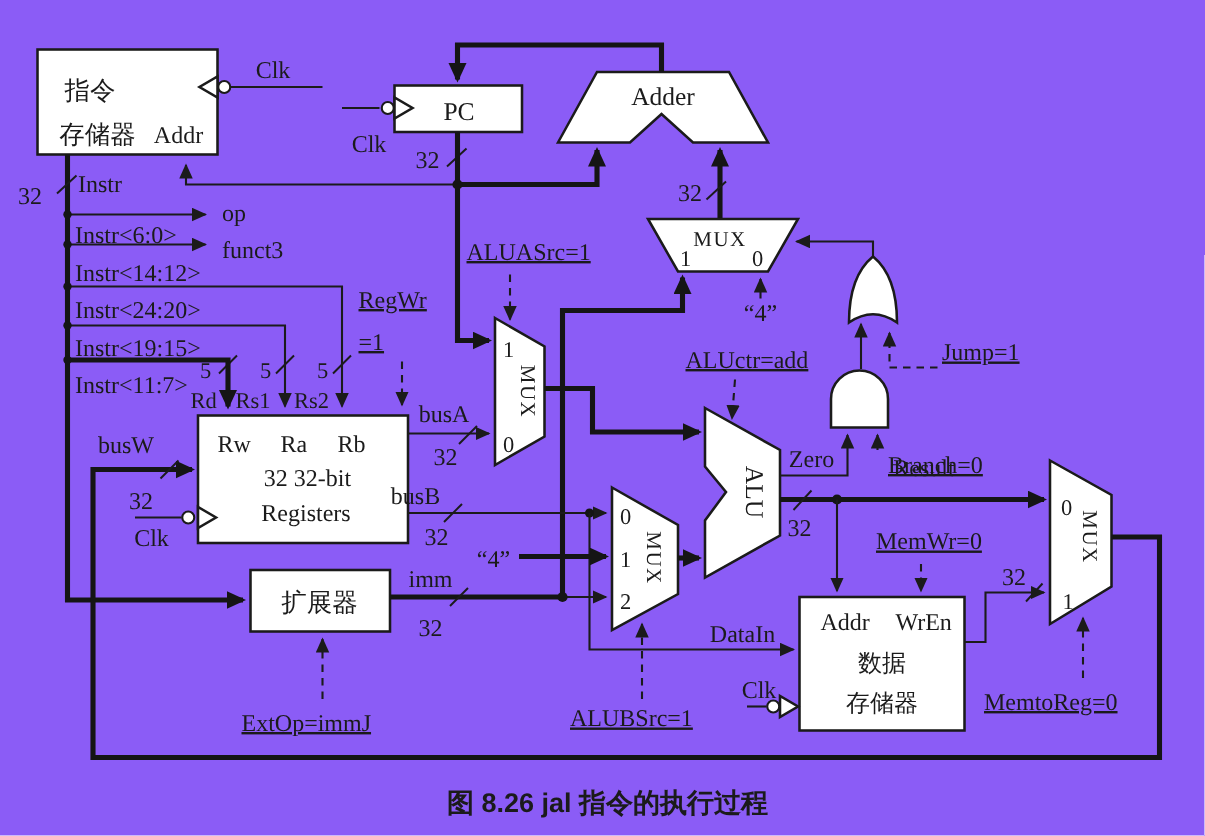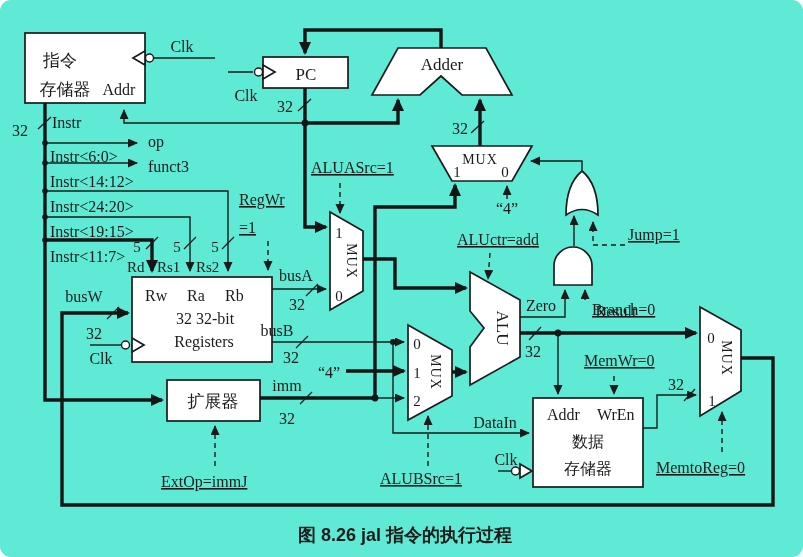--- a/index.html
+++ b/index.html
@@ -1,16 +1,16 @@
 <!DOCTYPE html>
 <html><head>
 <meta charset="utf-8">
 <style>
   html,body{margin:0;padding:0;background:#fff;}
-  #stage{position:relative;width:803px;height:557px;background:#5eead4;overflow:hidden;border-radius:11px;}
+  #stage{position:relative;width:803px;height:557px;background:#8b5cf6;overflow:hidden;}
   svg text{font-family:"Liberation Serif","DejaVu Serif",serif;fill:#1b1b1b;}
   .t17{font-size:17px}
   .t16{font-size:16px}
   .t15{font-size:15px}
   .t14{font-size:14px;letter-spacing:1px}
   .ctrl{font-size:16px;text-decoration:underline}
   .cap{font-family:"Liberation Sans","DejaVu Sans",sans-serif;font-weight:bold;font-size:18px}
   .box{fill:#fff;stroke:#1b1b1b;stroke-width:1.7}
   .shape{fill:#fff;stroke:#1b1b1b;stroke-width:1.7}
   .wire{fill:none;stroke:#1b1b1b;stroke-width:1.4}

